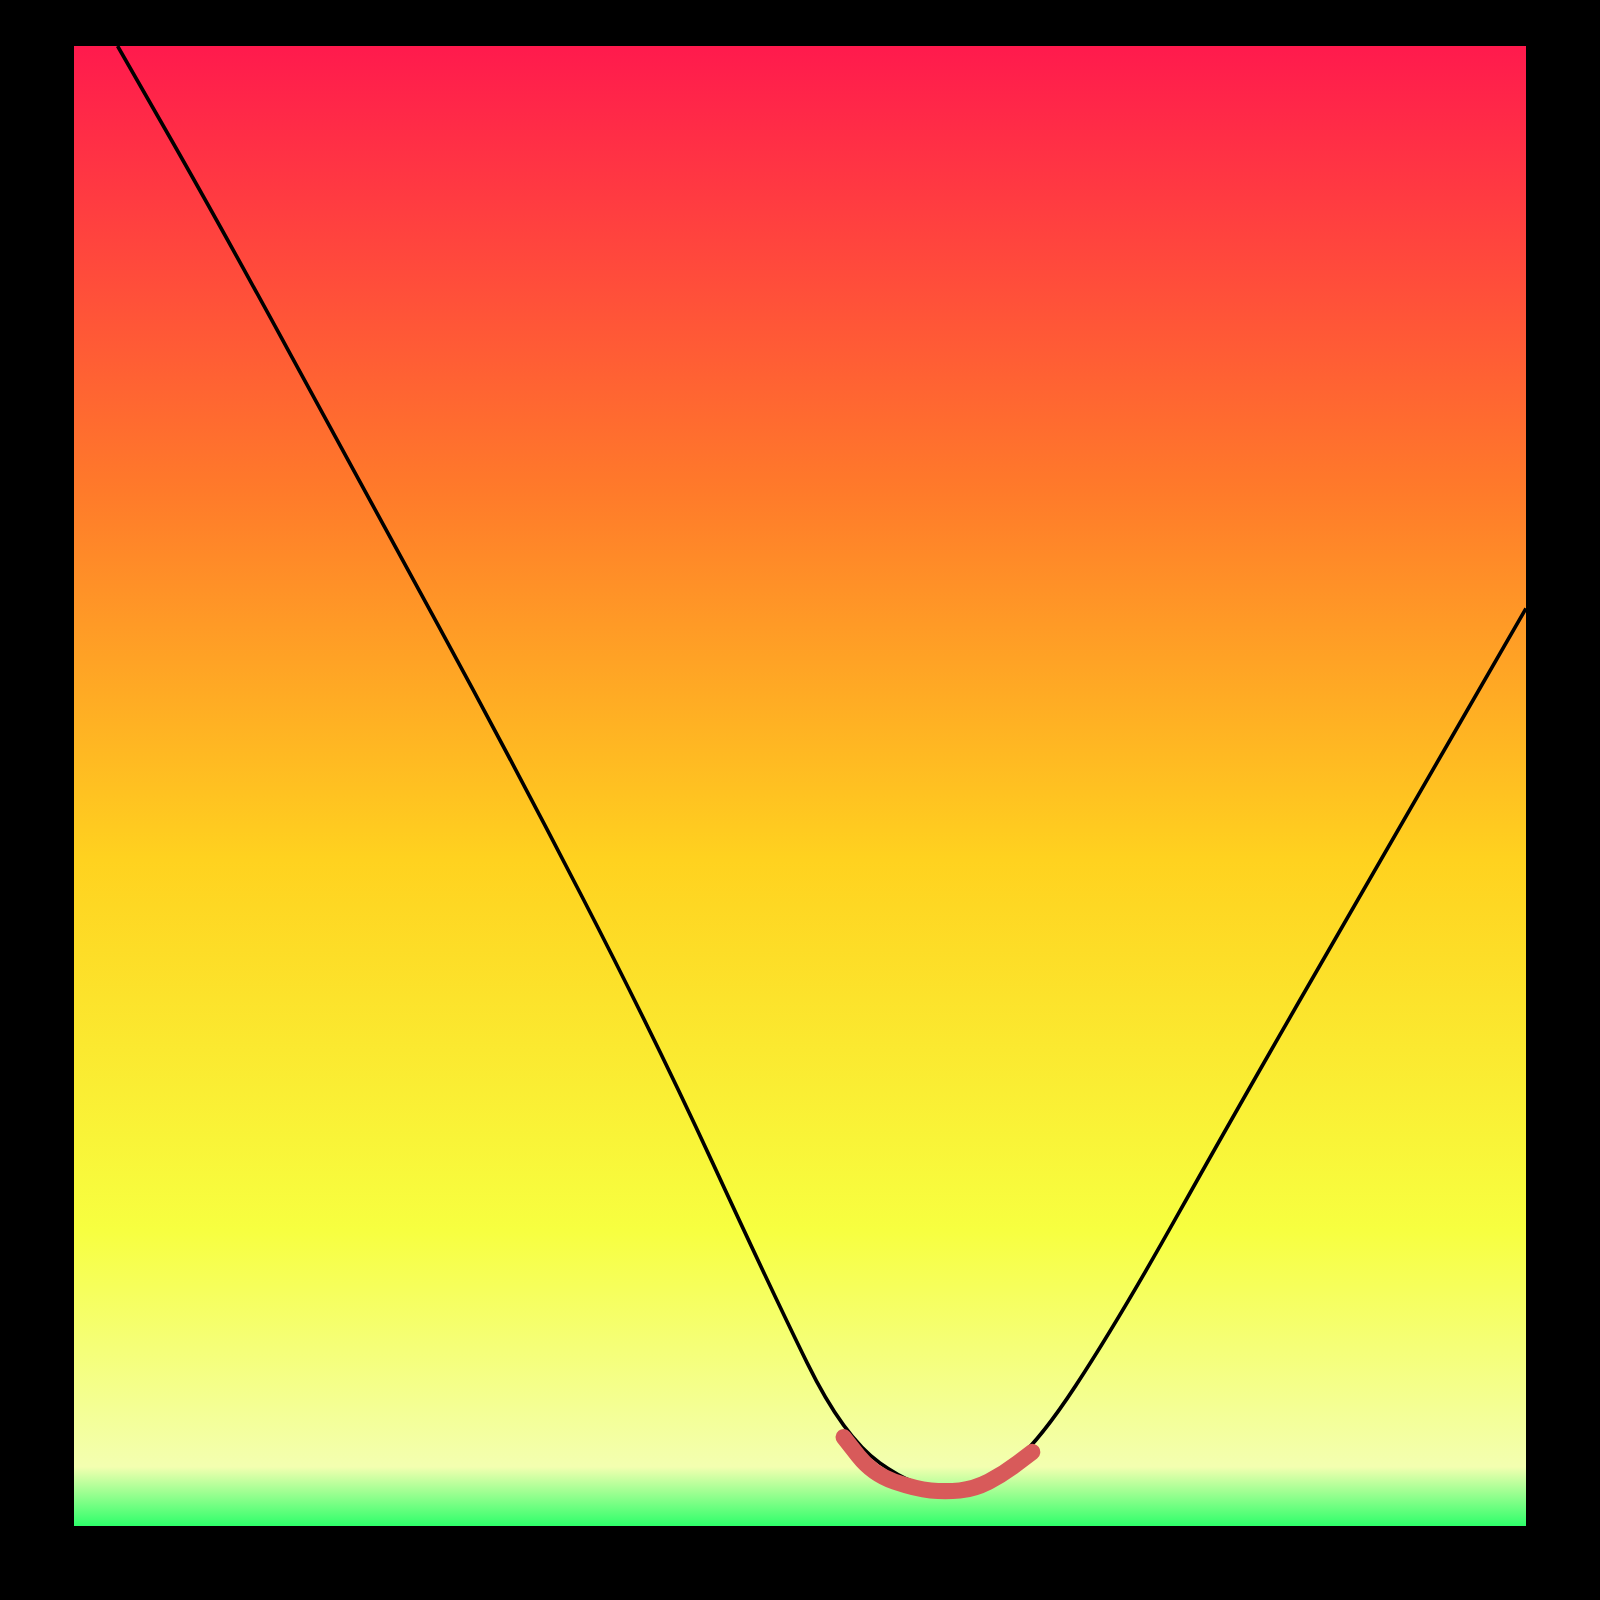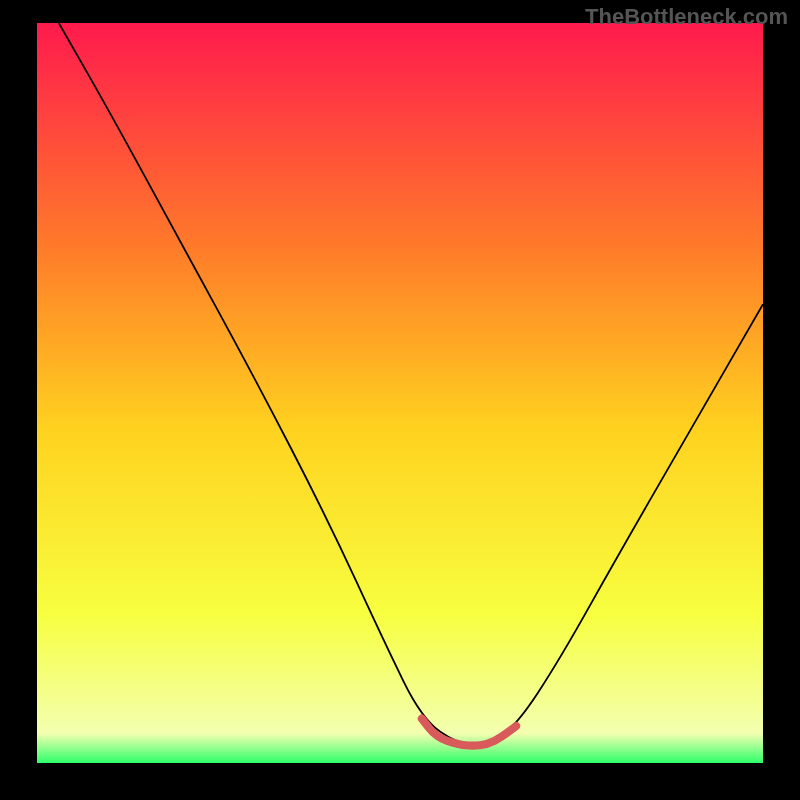--- a/index.html
+++ b/index.html
@@ -44,21 +44,20 @@
   position: absolute;
   left: 0;
   top: 0;
   width: 100%;
   height: 100%;
 }
 </style>
 </head>
 <body>
 <div class="container">
-  <div class="watermark">TheBottleneck.com</div>
   <div class="plot-area">
     <svg class="gradient-bg" viewBox="0 0 726 740" preserveAspectRatio="none">
       <defs>
         <linearGradient id="bgGrad" x1="0" y1="0" x2="0" y2="1">
           <stop id="stop0" offset="0%" stop-color="#ff1a4d"></stop>
           <stop id="stop1" offset="30%" stop-color="#ff7a2a"></stop>
           <stop id="stop2" offset="55%" stop-color="#ffd21f"></stop>
           <stop id="stop3" offset="80%" stop-color="#f7ff40"></stop>
           <stop id="stop4" offset="96%" stop-color="#f3ffb0"></stop>
           <stop id="stop5" offset="100%" stop-color="#2eff6a"></stop>

